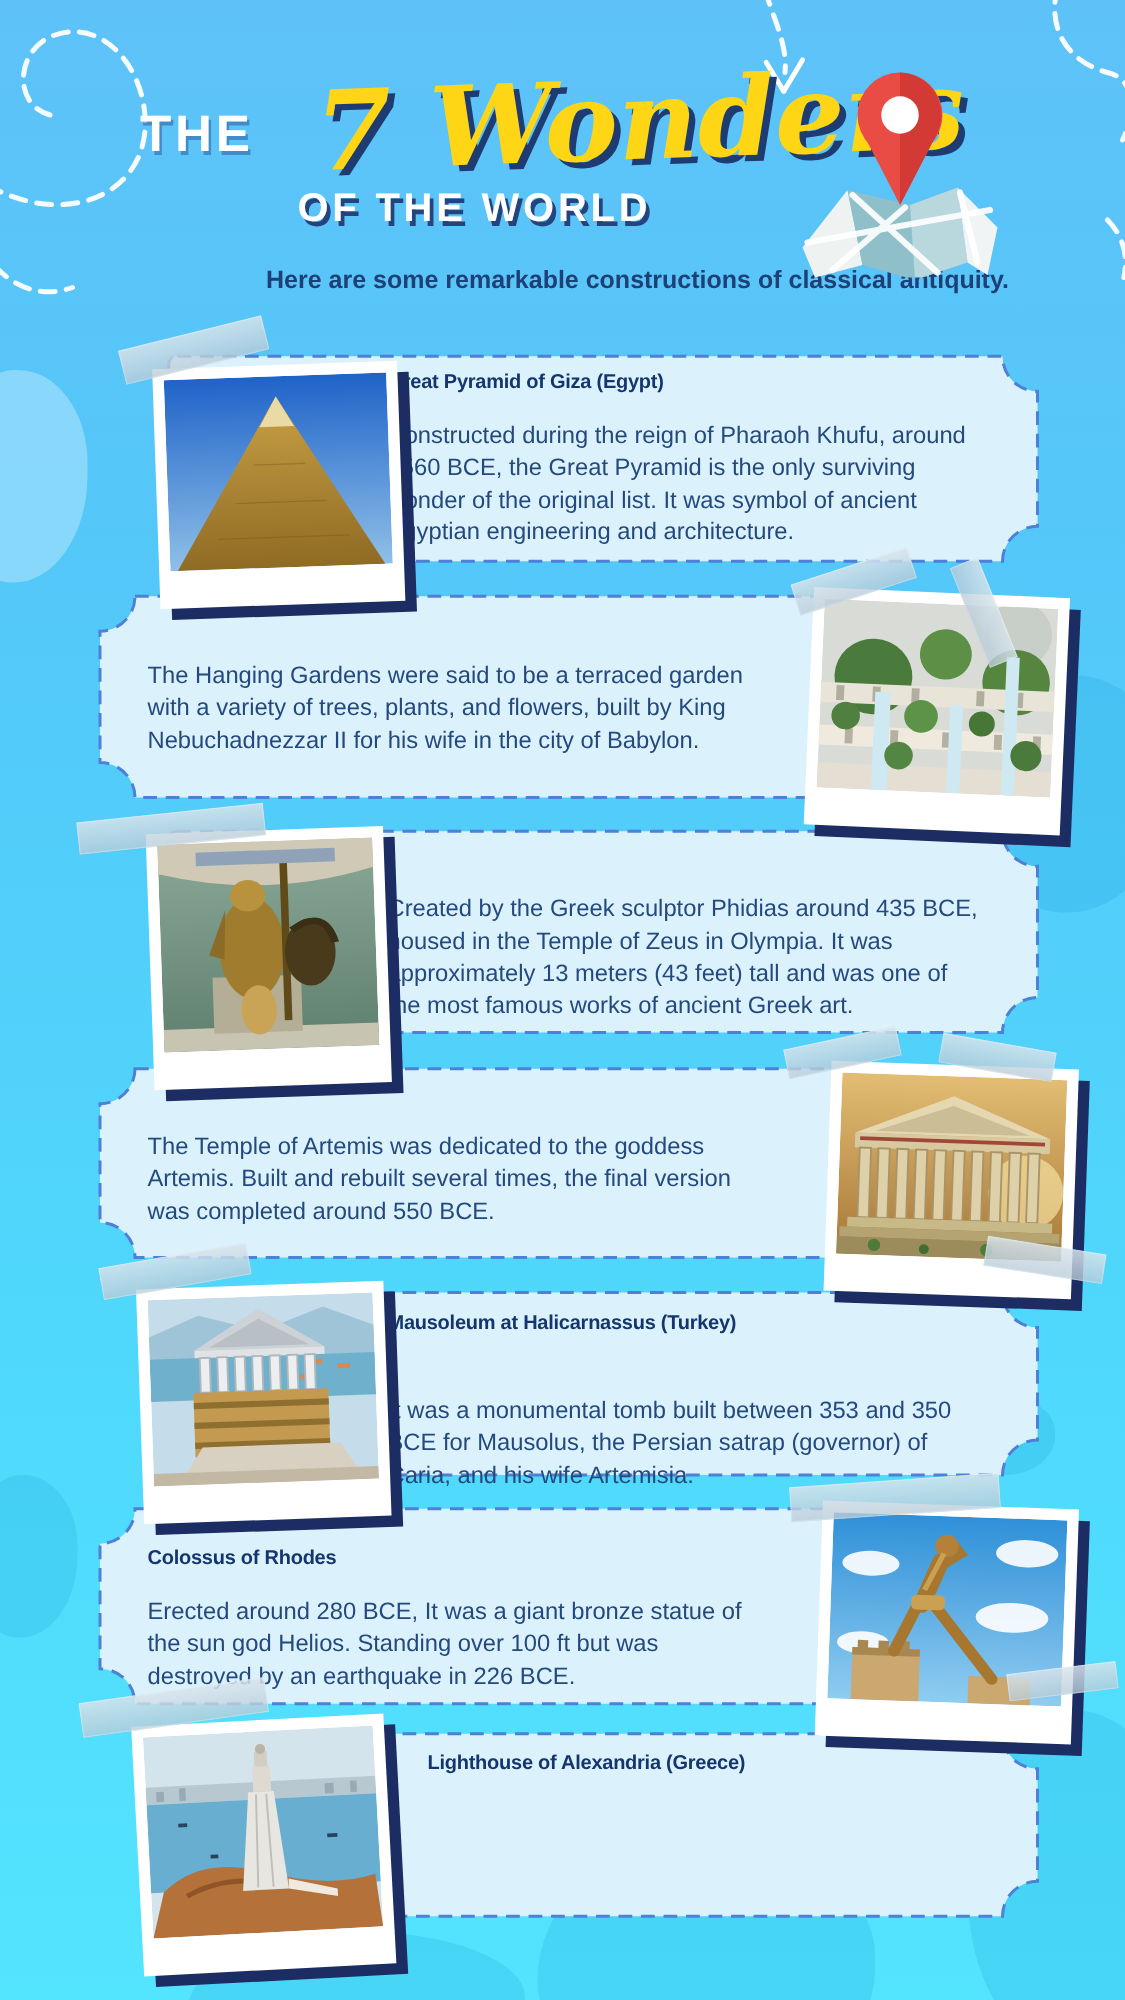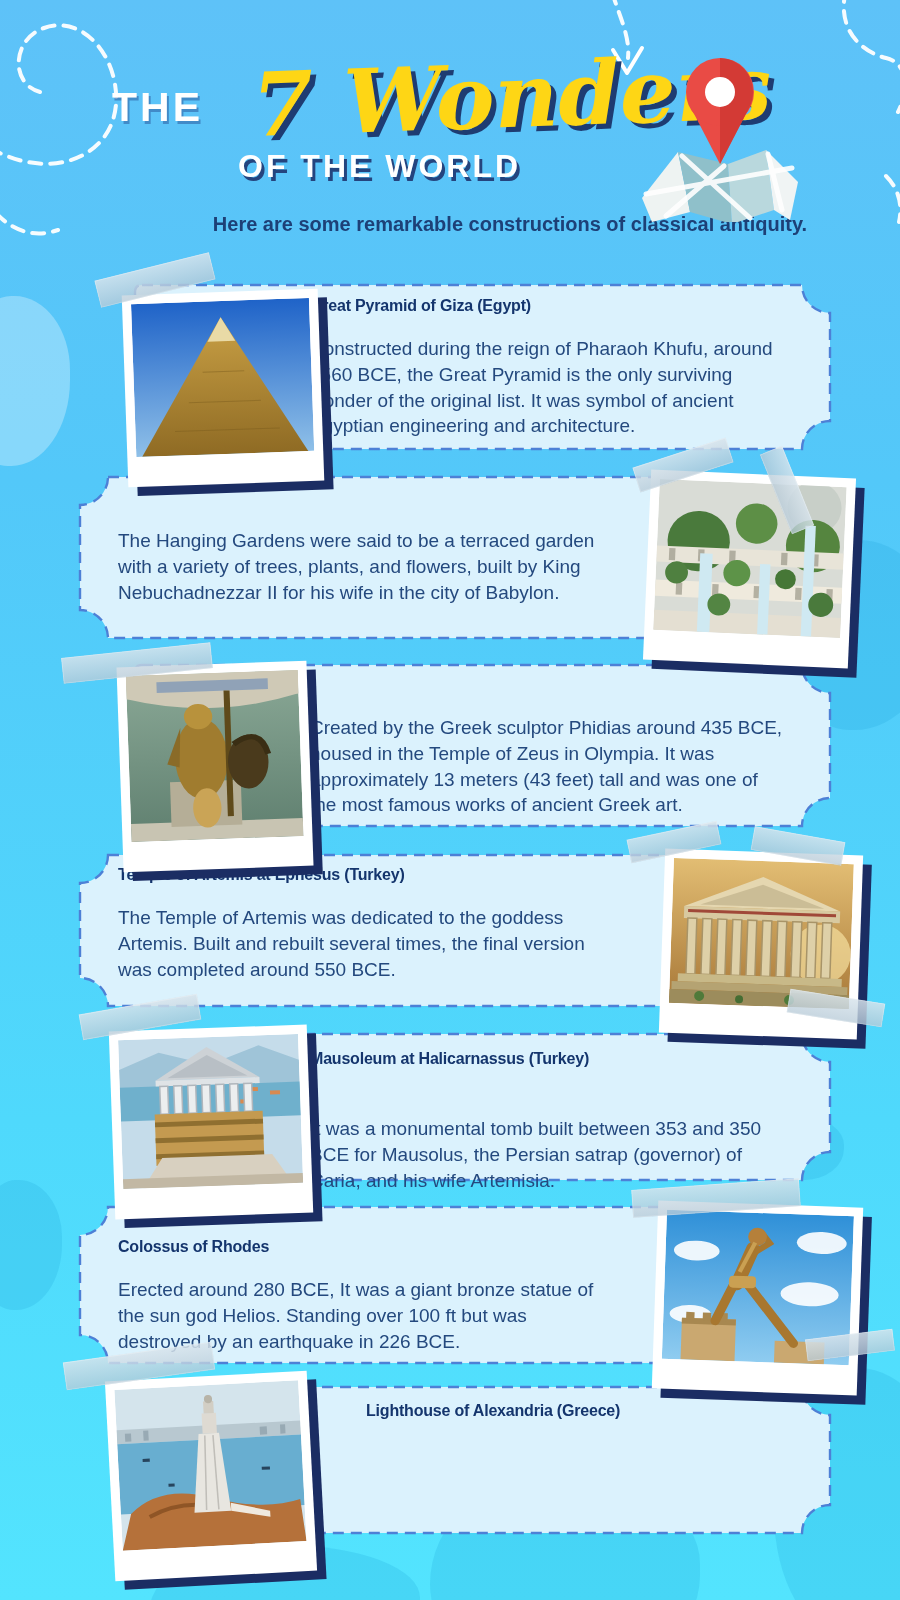--- a/index.html
+++ b/index.html
@@ -44,21 +44,21 @@
   .panel.p3{left:133px; top:663px;} .panel.p4{left:78px;  top:853px;}
   .panel.p5{left:133px; top:1032px;}.panel.p6{left:78px;  top:1205px;}
   .panel.p7{left:133px; top:1385px;}
 
   .t1{left:310px; top:297px;} .b1{left:310px; top:336px; width:478px;}
   .t2{left:118px; top:489px;} .b2{left:118px; top:528px; width:490px;}
   .t3{left:310px; top:677px;} .b3{left:310px; top:715px; width:478px;}
   .t4{left:118px; top:866px;} .b4{left:118px; top:905px; width:490px;}
   .t5{left:310px; top:1050px;}.b5{left:310px; top:1116px; width:478px;}
   .t6{left:118px; top:1238px;}.b6{left:118px; top:1277px; width:490px;}
-  .t7{left:326px; top:1402px;padding-left:40px;}.b7{left:310px; top:1442px; width:478px;}
+  .t7{left:302px; top:1402px;padding-left:40px;}.b7{left:310px; top:1442px; width:478px;}
 
   .ph1{left:85px;  top:276px;  width:196px; height:192px;}
   .ph2{left:607px; top:458px;  width:205px; height:190px;}
   .ph3{left:80px;  top:648px;  width:190px; height:205px;}
   .ph4{left:622px; top:836px;  width:198px; height:184px;}
   .ph5{left:72px;  top:1012px; width:198px; height:188px;}
   .ph6{left:615px; top:1188px; width:205px; height:188px;}
   .ph7{left:70px;  top:1360px; width:202px; height:200px;}
 </style>
 </head>
@@ -217,21 +217,20 @@
         <ellipse cx="76" cy="150" rx="14" ry="22" fill="#caa456"></ellipse>
       </svg>
     </figure>
     <div class="tape" style="left:62px;top:650px;width:150px;height:26px;transform:rotate(-6deg);"></div>
   </section>
 
   <section>
     <svg class="panel p4" width="692" height="155" viewBox="0 0 692 155">
         <path d="M 30 2 H 683 Q 690 2 690 9 V 146 Q 690 153 683 153 H 30 A 28 28 0 0 0 2 125 V 30 A 28 28 0 0 0 30 2 Z" fill="#dbf2fd" stroke="#4d80d6" stroke-width="2.4" stroke-dasharray="11 7"></path>
       </svg>
-    <h2 class="card-title t4">Temple of Artemis at Ephesus (Turkey)</h2>
     <p class="card-body b4">The Temple of Artemis was dedicated to the goddess Artemis. Built and rebuilt several times, the final version was completed around 550 BCE.</p>
     <figure class="polaroid ph4 rotR2">
       <svg viewBox="0 0 180 146" preserveAspectRatio="none">
         <defs>
           <linearGradient id="sky4" x1="0" y1="0" x2="0" y2="1">
             <stop offset="0" stop-color="#e2bd73"></stop>
               <stop offset="1" stop-color="#a87838"></stop>
           </linearGradient>
         </defs>
         <rect width="180" height="146" fill="url(#sky4)"></rect>

